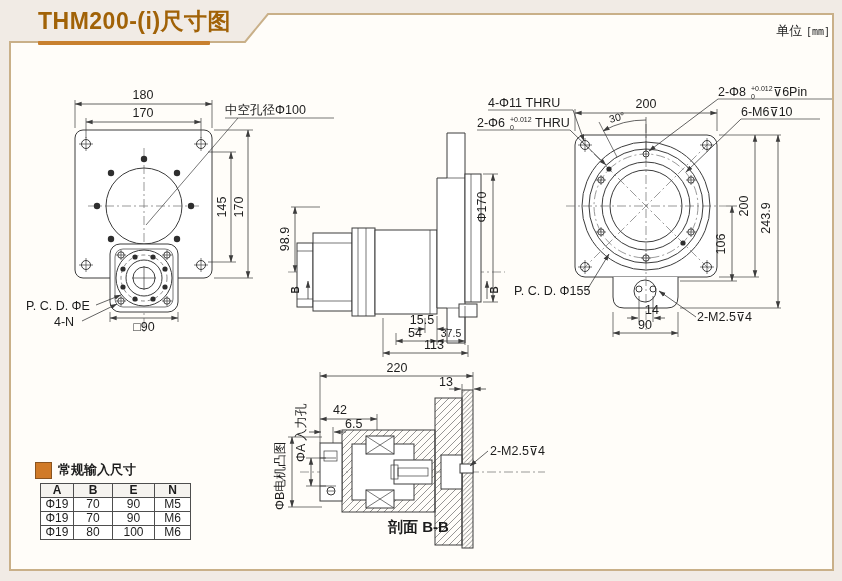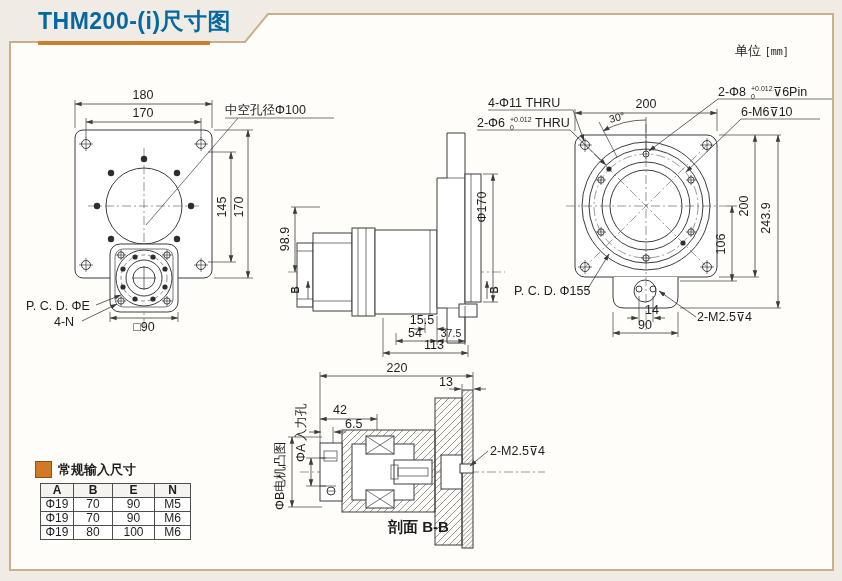--- a/index.html
+++ b/index.html
@@ -4,45 +4,45 @@
 <style>
   html,body{margin:0;padding:0;}
   body{
     width:842px;height:581px;position:relative;overflow:hidden;
     background:#f1ebe5;
     font-family:"Liberation Sans","DejaVu Sans",sans-serif;
     color:#1d1d1d;
   }
   .abs{position:absolute;}
   #title{
-    left:38px;top:6px;font-size:23px;font-weight:bold;letter-spacing:.5px;color:#0369a1;
+    left:38px;top:6px;font-size:23px;font-weight:bold;letter-spacing:.5px;color:#a16207;
   }
   #title-underline{
     left:38px;top:41px;width:172px;height:4px;background:#c8802f;border-radius:1px;
   }
   #unit{
-    left:735px;top:22px;width:95px;font-size:13px;color:#222;margin-top:20px;
+    left:735px;top:22px;width:95px;text-align:right;font-size:13px;color:#222;
   }
   #unit .br{font-size:10px;font-family:"DejaVu Sans Mono","Liberation Mono",monospace;}
   svg{position:absolute;left:0;top:0;}
   svg text{font-family:"Liberation Sans","DejaVu Sans",sans-serif;font-size:12px;fill:#1d1d1d;}
   .tt{font-size:12.5px;}
   .sm{font-size:10.5px;}
   .tol{font-size:7px;}
   .bb{font-size:10px;font-weight:bold;}
   .cap{font-size:15px;font-weight:bold;}
   .ln{stroke:#3c3c3c;stroke-width:1;fill:none;}
   .lw{stroke:#3c3c3c;stroke-width:1;fill:#fff;}
   .lt{stroke:#3c3c3c;stroke-width:.7;fill:none;}
   .cl{stroke:#6e6e6e;stroke-width:.7;fill:none;stroke-dasharray:9 3 2 3;}
   .dsh{stroke:#555;stroke-width:.7;fill:none;stroke-dasharray:4 3;}
   .dim{stroke:#3c3c3c;stroke-width:.8;fill:none;marker-start:url(#ar);marker-end:url(#ar);}
   .de{stroke:#3c3c3c;stroke-width:.8;fill:none;marker-end:url(#ar);}
   .dot{fill:#2e2e2e;stroke:none;}
-  #legend-row{left:35px;top:461px;display:flex;align-items:flex-start;gap:6px;}
+  #legend-row{left:35px;top:461px;display:flex;align-items:flex-end;gap:6px;}
   #legend-sq{width:15px;height:15px;background:#d07a28;border:1px solid #8a5420;}
   #legend-text{font-size:13px;font-weight:bold;}
   #spec-table{left:40px;top:483px;}
   #spec-table table{border-collapse:collapse;background:#fff;}
   #spec-table th,#spec-table td{
     border:1px solid #4e4e4e;text-align:center;font-size:12px;padding:0;height:13px;line-height:13px;
   }
   #spec-table th{font-weight:bold;background:#f5f3ef;}
   .cA{width:32px;} .cB{width:38px;} .cE{width:41px;} .cN{width:35px;}
 </style>

